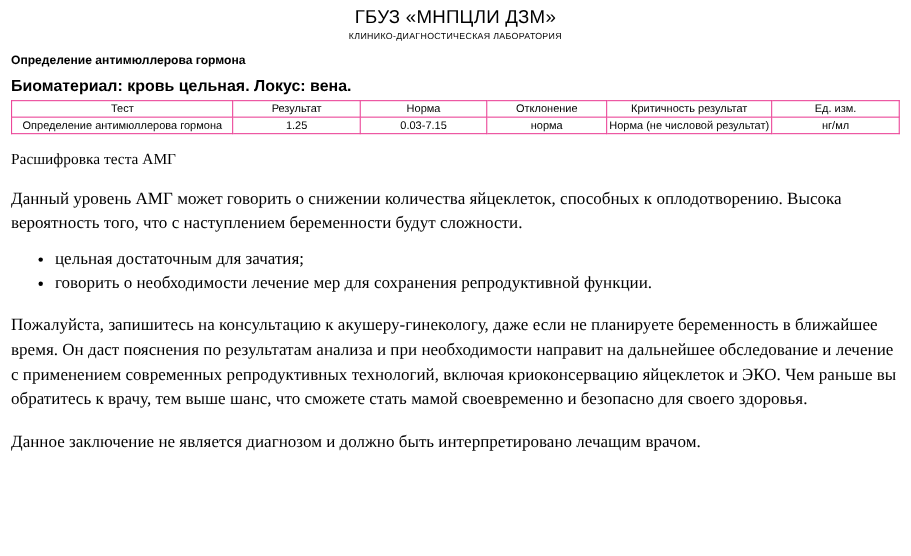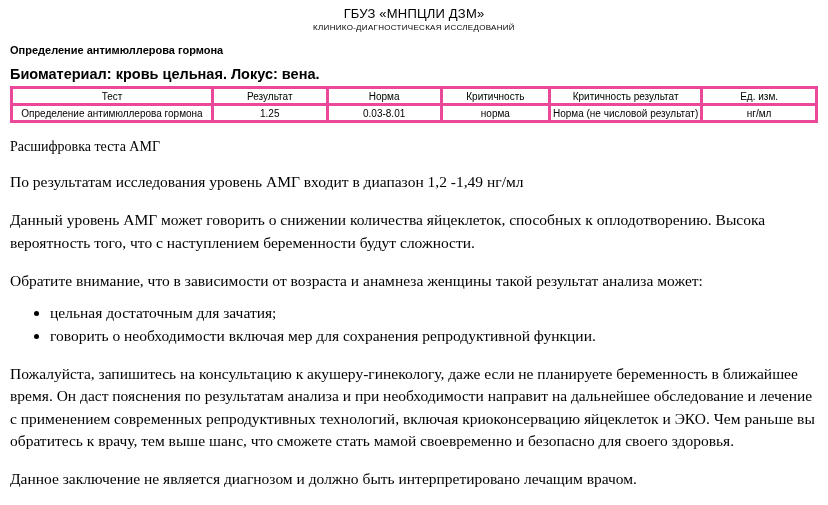--- a/index.html
+++ b/index.html
@@ -6,36 +6,36 @@
   body {
     width: 828px; height: 505px;
     font-family: "Liberation Sans", sans-serif;
     color: #000;
     overflow: hidden;
   }
   .page { padding: 6px 10px 0 10px; }
 
   
   .doc-header { text-align: center; }
-  .org-name { font-size: 13px; letter-spacing: 0.2px; }
+  .org-name { font-size: 17px; letter-spacing: 0.2px; }
   .lab-name { font-size: 8px; margin-top: 2px; letter-spacing: 0.3px; }
   .main-title { font-size: 16px; font-weight: bold; margin-top: 8px; letter-spacing: 0.2px; }
 
   
   .test-name { font-size: 11px; font-weight: bold; margin-top: 12px; }
   .biomaterial { font-size: 14.5px; font-weight: bold; margin-top: 10px; }
 
   
   table.results {
     width: 100%; border-collapse: collapse;
     margin-top: 4px;
     font-size: 10px;
   }
   table.results th, table.results td {
-    border: 3px solid #ec4899;
+    border: 1px solid #ec4899;
     font-weight: normal;
     text-align: center;
     padding: 1px 2px;
     height: 12px;
     white-space: nowrap;
     overflow: hidden;
   }
 
   .executor { font-size: 10px; margin-top: 4px; }
 
@@ -60,69 +60,67 @@
   }
   ul.bullets li { margin: 0; }
 </style>
 </head>
 <body>
 
 <div class="page">
 
   <div class="doc-header">
     <div class="org-name">ГБУЗ «МНПЦЛИ ДЗМ»</div>
-    <div class="lab-name">КЛИНИКО-ДИАГНОСТИЧЕСКАЯ ИССЛЕДОВАНИЙ</div>
+    <div class="lab-name">КЛИНИКО-ДИАГНОСТИЧЕСКАЯ ЛАБОРАТОРИЯ</div>
   </div>
 
   <div class="test-name">Определение антимюллерова гормона</div>
 
   <div class="biomaterial">Биоматериал: кровь цельная. Локус: вена.</div>
 
   <table class="results">
     <colgroup>
       <col style="width:25.1%">
         <col style="width:14.9%">
         <col style="width:14.9%">
       <col style="width:13.9%">
         <col style="width:16.2%">
         <col style="width:15.0%">
     </colgroup>
     <thead>
       <tr>
         <th>Тест</th>
         <th>Результат</th>
         <th>Норма</th>
-        <th>Критичность</th>
+        <th>Отклонение</th>
         <th>Критичность результат</th>
         <th>Ед. изм.</th>
       </tr>
     </thead>
     <tbody>
       <tr>
         <td>Определение антимюллерова гормона</td>
         <td>1.25</td>
-        <td>0.03-8.01</td>
+        <td>0.03-7.15</td>
         <td>норма</td>
         <td>Норма (не числовой результат)</td>
         <td>нг/мл</td>
       </tr>
     </tbody>
   </table>
 
 
   <div class="decode-heading">Расшифровка теста АМГ</div>
 
-  <div class="para">По результатам исследования уровень АМГ входит в диапазон 1,2 -1,49 нг/мл</div>
 
   <div class="para">Данный уровень АМГ может говорить о снижении количества яйцеклеток, способных к оплодотворению. Высока вероятность того, что с наступлением беременности будут сложности.</div>
 
-  <div class="para">Обратите внимание, что в зависимости от возраста и анамнеза женщины такой результат анализа может:</div>
 
   <ul class="bullets">
     <li>цельная достаточным для зачатия;</li>
-    <li>говорить о необходимости включая мер для сохранения репродуктивной функции.</li>
+    <li>говорить о необходимости лечение мер для сохранения репродуктивной функции.</li>
   </ul>
 
   <div class="para">Пожалуйста, запишитесь на консультацию к акушеру-гинекологу, даже если не планируете беременность в ближайшее время. Он даст пояснения по результатам анализа и при необходимости направит на дальнейшее обследование и лечение с применением современных репродуктивных технологий, включая криоконсервацию яйцеклеток и ЭКО. Чем раньше вы обратитесь к врачу, тем выше шанс, что сможете стать мамой своевременно и безопасно для своего здоровья.</div>
 
   <div class="para">Данное заключение не является диагнозом и должно быть интерпретировано лечащим врачом.</div>
 
 </div>
 
 </body></html>

